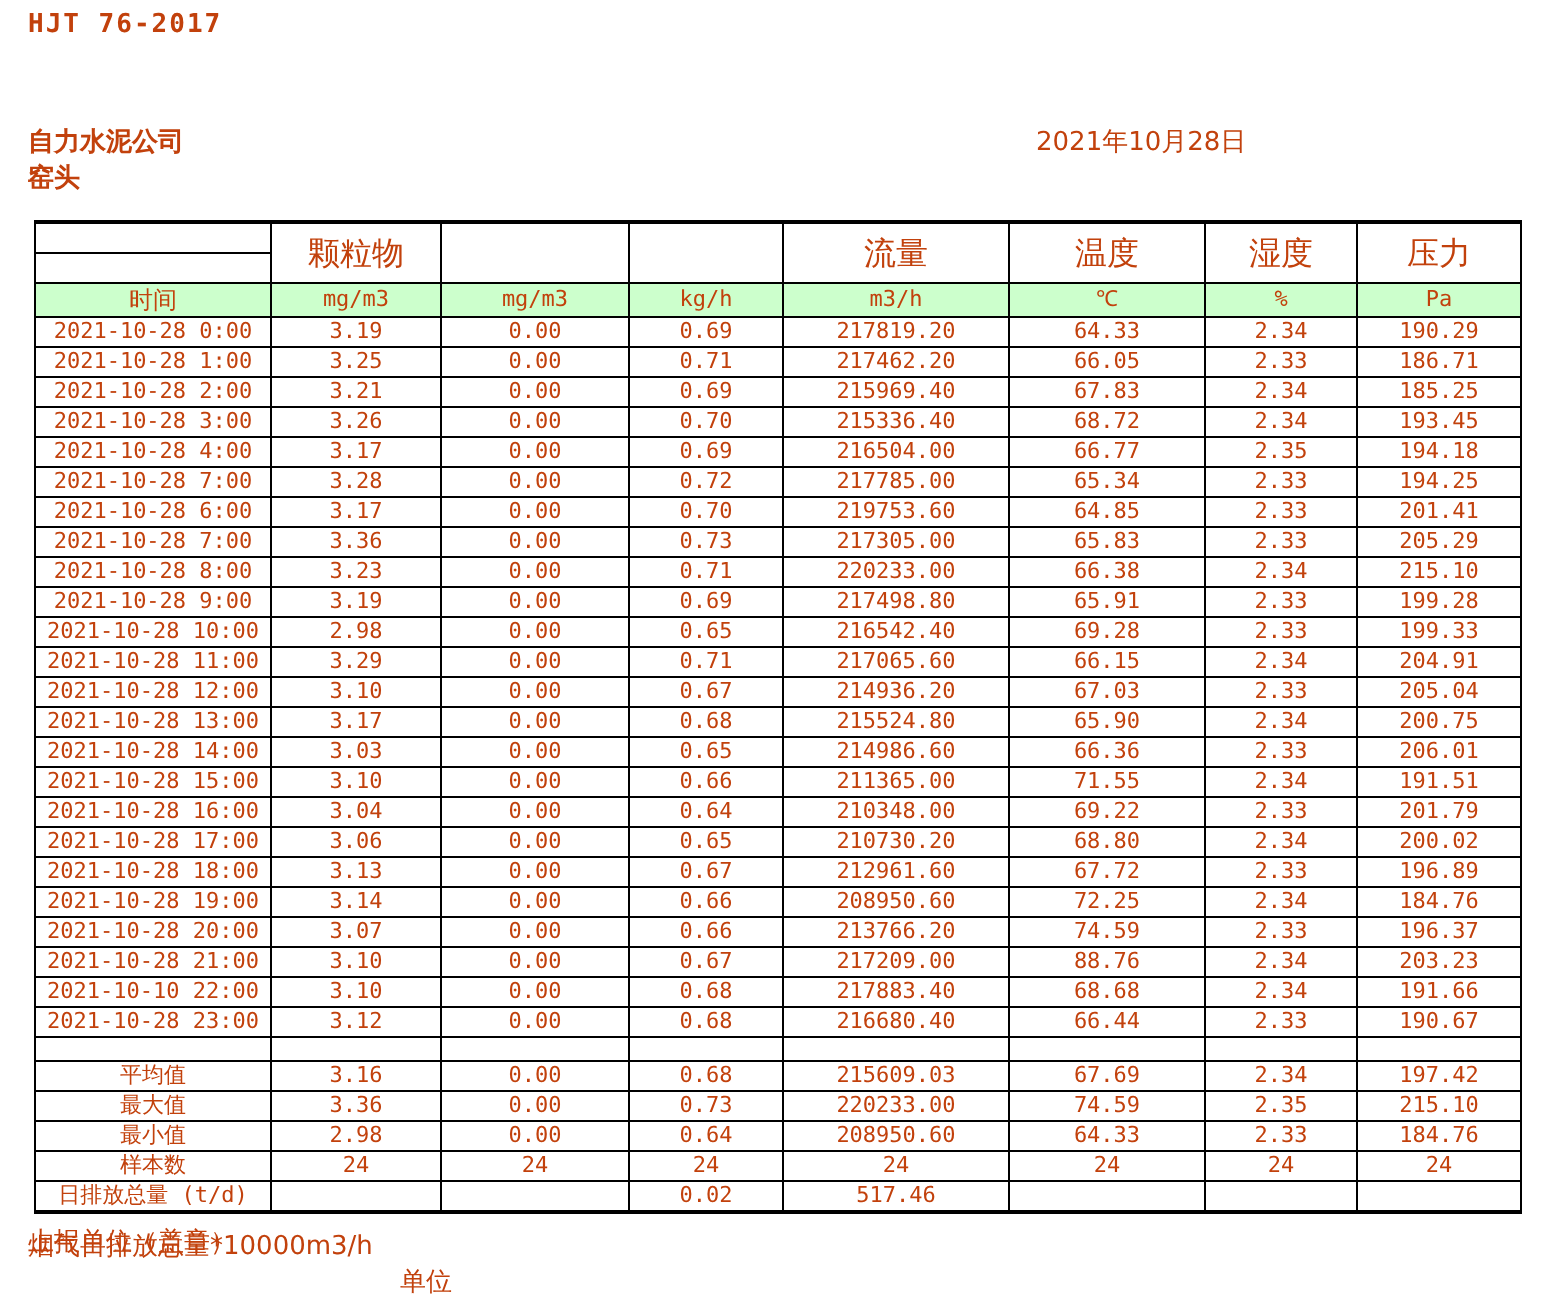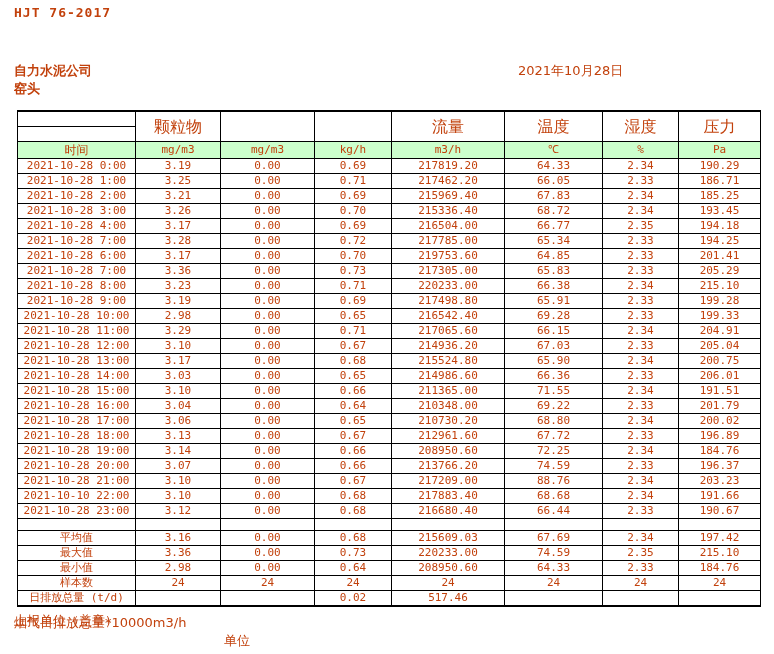--- a/index.html
+++ b/index.html
@@ -32,21 +32,21 @@
   }
   tr.ghead td { font-family:"DejaVu Sans", sans-serif; font-size:16px; }
   tr.units td { height:16px; line-height:16px;text-align:center; }
   tr.units td:first-child { font-family:"DejaVu Sans", sans-serif; font-size:12px; }
   tr.spacer td { height:11px; }
   td.slabel { font-family:"DejaVu Sans", sans-serif; font-size:12px; }
   td.tcell { font-size:11px; }
 
   .foot-note { position:absolute; left:14px; top:614px; font-size:13px; white-space:nowrap; }
   .foot-report-unit { position:absolute; left:14px; top:612px; font-size:13px; white-space:nowrap; }
-  .foot-unit { position:absolute; left:200px; top:632px; font-size:13px; white-space:nowrap;margin-left:24px; }
+  .foot-unit { position:absolute; left:200px; top:632px; font-size:13px; white-space:nowrap; }
 </style>
 </head>
 <body>
 
 <div class="page">
 
   <div class="doc-code">HJT  76-2017</div>
   <div class="date">2021年10月28日</div>
   <div class="company">自力水泥公司</div>
   <div class="station">窑头</div>

